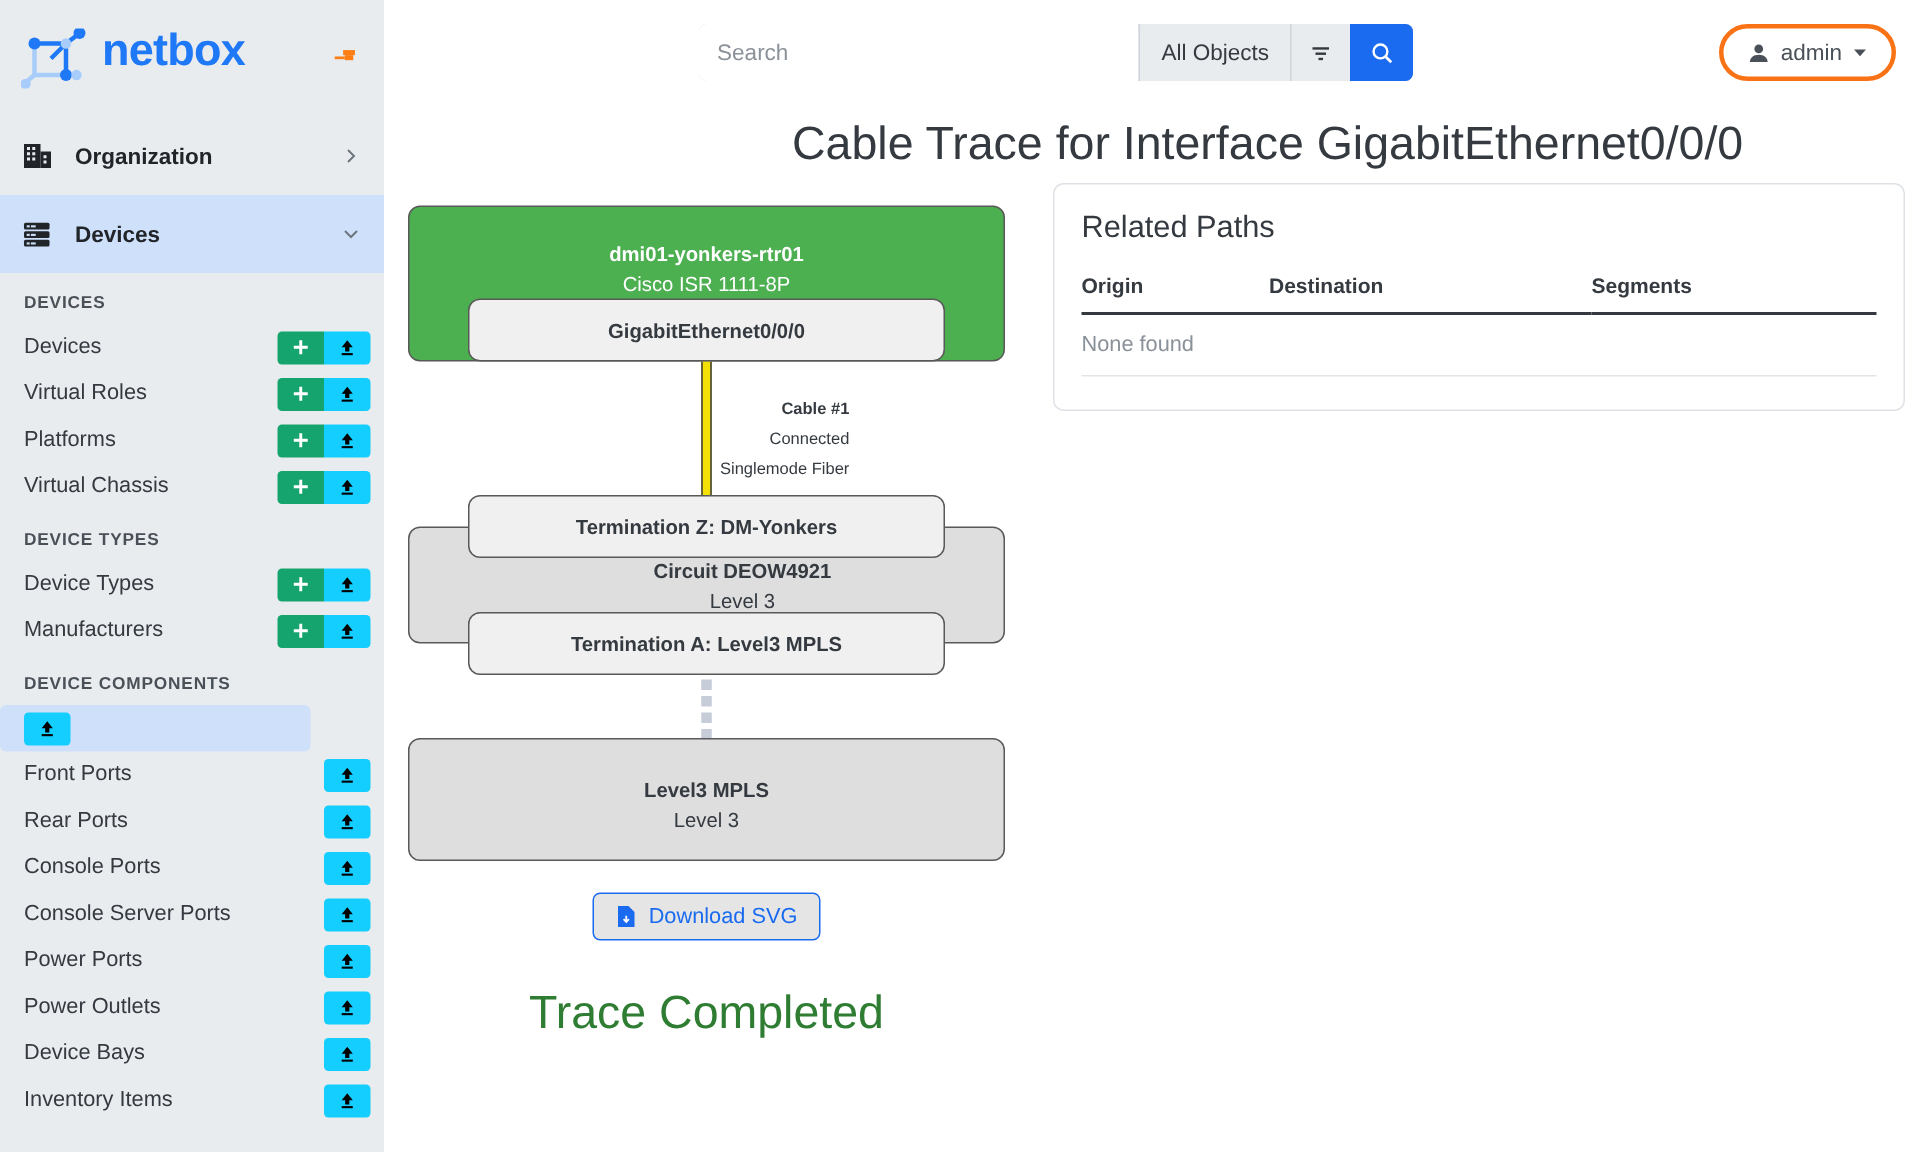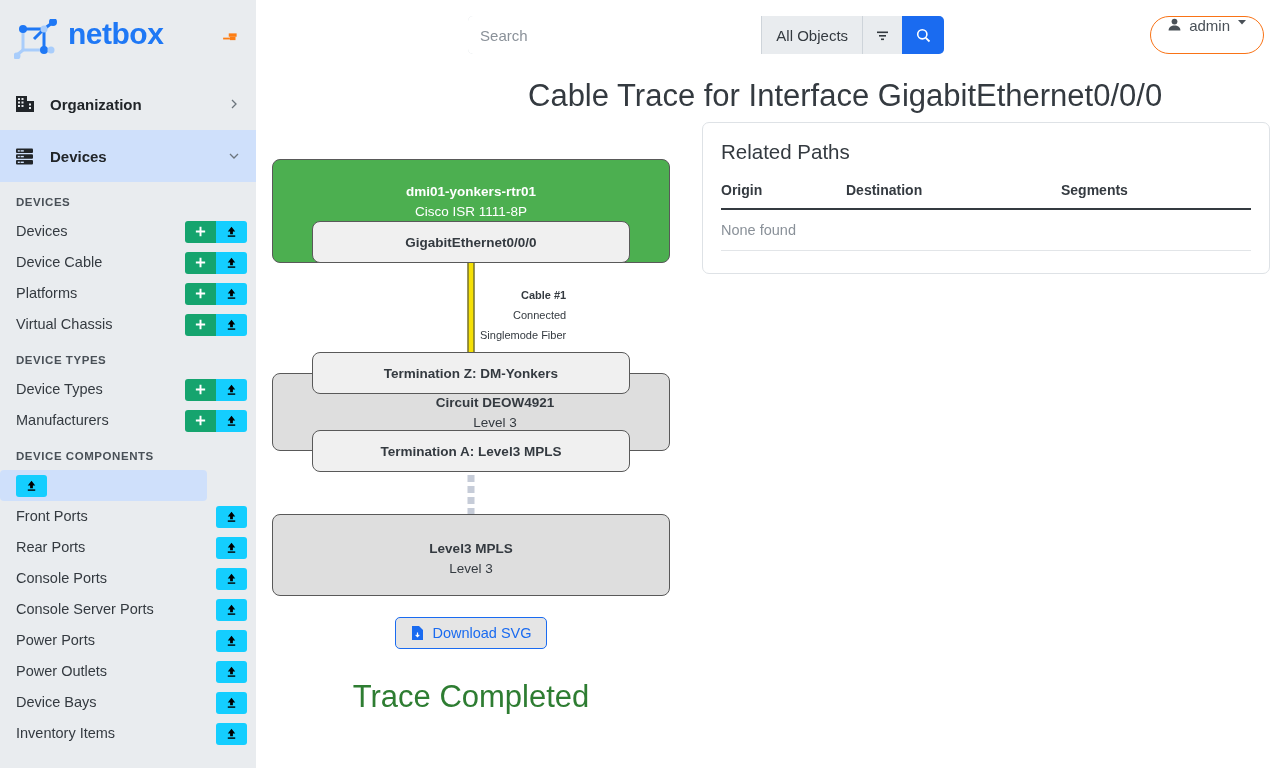--- a/index.html
+++ b/index.html
@@ -100,44 +100,44 @@
   }
   .filter-btn {
     display: flex; align-items: center; justify-content: center;
     width: 40px; background: #e9ecef; border-left: 1px solid #ced4da; cursor: pointer;
   }
   .search-btn {
     display: flex; align-items: center; justify-content: center;
     width: 42px; background: #1a6bf0; cursor: pointer;
   }
   .user-btn {
-    display: flex; align-items: flex-start; gap: 7px;
+    display: flex; align-items: center; gap: 7px;
     height: 38px; padding: 0 16px;
-    border: 1px solid #f97316; border-radius: 19px;
+    border: 3px solid #f97316; border-radius: 19px;
     font-size: 15px; color: #495057; cursor: pointer; background:#fff;
     white-space: nowrap;
   }
 
   .page-title {
     font-size: 31px; font-weight: 400; color: #343a40;
     padding: 8px 0 0 8px; margin: 0 0 0 264px;
     position: absolute; top: 70px; left: 0;
   }
   .page-title-inner { margin-left: 0; }
 
   .content {
     position: absolute; top: 122px; left: 0; right: 0; bottom: 0;
     padding: 0 16px 0 8px;
     display: flex; gap: 0;
   }
   .col-left { width: 422px; flex: 0 0 422px; padding-left: 8px; }
   .col-right { flex: 1; padding-left: 16px; padding-right: 0; }
 
   
-  .trace { position: relative; width: 398px; margin-top: 37px; }
+  .trace { position: relative; width: 398px; margin-top: 15px; }
   .node {
     border: 1px solid #595959;
     border-radius: 8px;
     text-align: center;
     position: relative;
   }
   .node-device {
     background: #4caf50;
     height: 104px;
     padding-top: 22px;
@@ -314,21 +314,21 @@
         <button class="mini-btn mini-up">
           <svg viewBox="0 0 14 14">
               <path d="M7 2 L11 7 H8.5 V10 H5.5 V7 H3 Z" fill="#000"></path>
               <rect x="3" y="11.2" width="8" height="1.5" fill="#000"></rect>
             </svg>
         </button>
       </span>
     </div>
 
     <div class="nav-row">
-      <a class="nav-link" href="#">Device Cable</a>
+      <a class="nav-link" href="#">Virtual Roles</a>
       <span class="btn-grp">
         <button class="mini-btn mini-add">
           <svg viewBox="0 0 14 14">
               <path d="M7 2v10M2 7h10" stroke="#fff" stroke-width="2.1"></path>
             </svg>
         </button>
         <button class="mini-btn mini-up">
           <svg viewBox="0 0 14 14">
               <path d="M7 2 L11 7 H8.5 V10 H5.5 V7 H3 Z" fill="#000"></path>
               <rect x="3" y="11.2" width="8" height="1.5" fill="#000"></rect>

